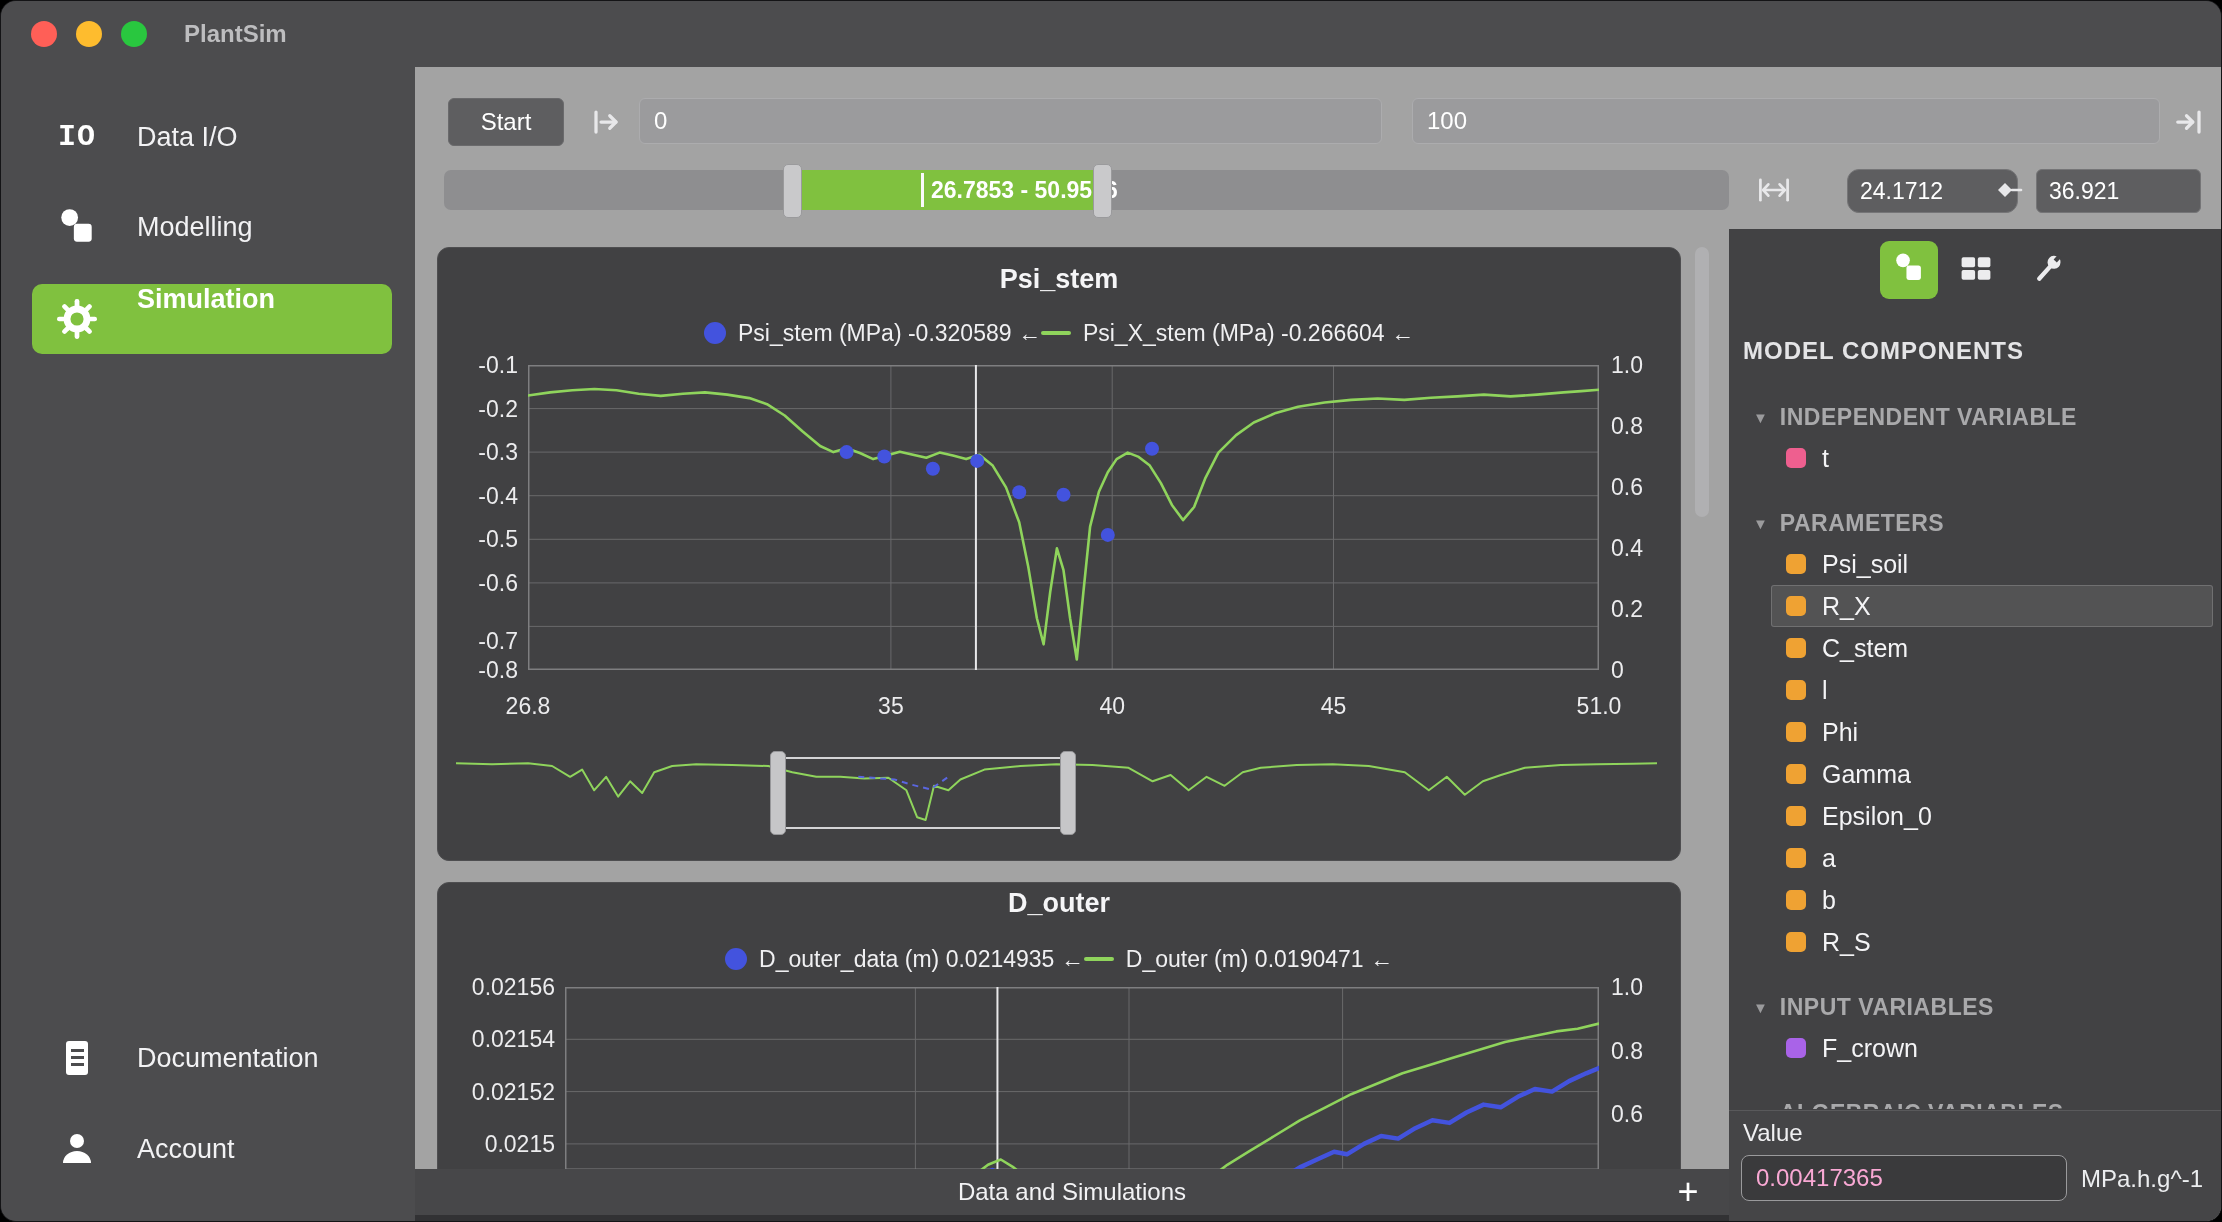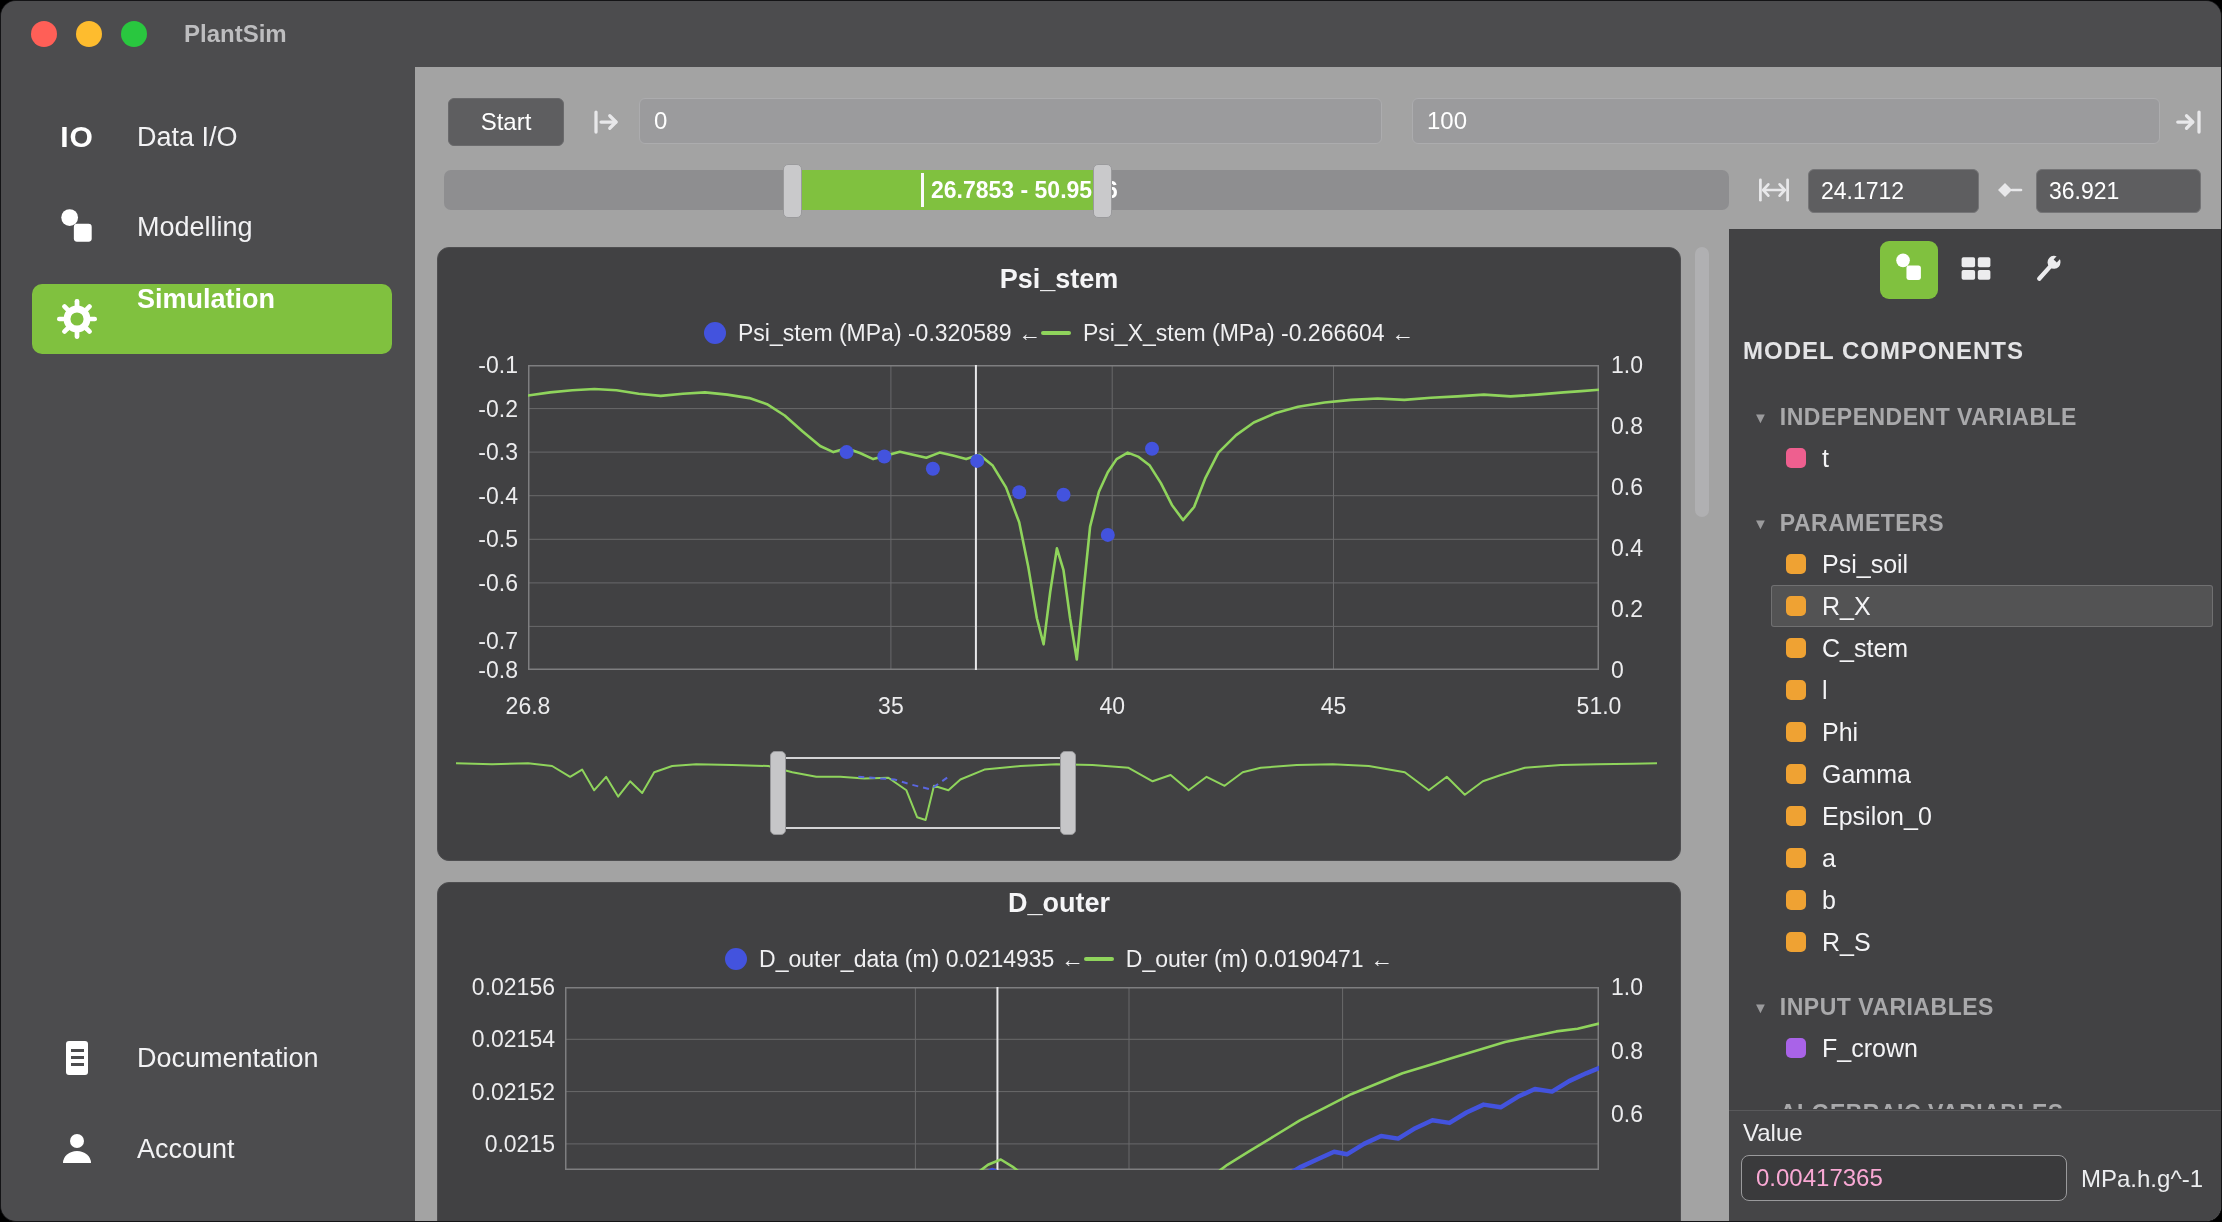--- a/index.html
+++ b/index.html
@@ -10,21 +10,21 @@
   #titlebar{position:absolute;left:0;top:0;right:0;height:66px;background:#4c4c4e;}
   .tl{position:absolute;top:20px;width:26px;height:26px;border-radius:50%;}
   #tl-close{left:30px;background:#ff5f57;}
   #tl-min{left:75px;background:#febc2e;}
   #tl-max{left:120px;background:#29c73f;}
   #app-title{position:absolute;left:183px;top:0;height:66px;line-height:66px;font-size:24px;font-weight:bold;color:#bdbdbf;}
 
   
   #sidebar{position:absolute;left:0;top:66px;width:414px;bottom:0;background:#4c4c4e;}
   .side-item{position:absolute;left:0;width:414px;height:72px;display:flex;align-items:center;cursor:default;}
-  .side-icon{position:absolute;left:54px;width:44px;height:44px;display:flex;align-items:center;justify-content:center;}
+  .side-icon{position:absolute;left:54px;width:44px;height:44px;display:flex;align-items:center;justify-content:center;font-family:Liberation Mono, monospace;}
   .side-label{position:absolute;left:136px;font-size:27px;color:#f2f2f4;}
   #side-pill{position:absolute;left:31px;top:217px;width:360px;height:70px;border-radius:10px;}
   .io-text{font-size:30px;font-weight:800;color:#fff;letter-spacing:1px;}
 
   
   #main{position:absolute;left:414px;top:66px;width:1808px;bottom:0;background:#a3a3a3;}
   .btn{position:absolute;background:#5e5e60;border:1px solid #6a6a6c;border-radius:6px;color:#fff;font-size:24px;display:flex;align-items:center;justify-content:center;}
   .input-light{position:absolute;background:#9b9b9d;border:1px solid #acacae;border-radius:6px;color:#fff;font-size:24px;padding:0 14px;outline:none;font-family:"Liberation Sans",sans-serif;}
   .input-dark{position:absolute;background:#5e5e60;border:1px solid #757577;border-radius:6px;color:#fff;font-size:23px;padding:0 12px;outline:none;font-family:"Liberation Sans",sans-serif;}
   .tool-icon{position:absolute;}
@@ -176,21 +176,21 @@
     </div>
     <span class="tool-icon" style="left:1342px;top:106px;">
       <svg width="34" height="34" viewBox="0 0 30 30" fill="none" stroke="#e8e8ea" stroke-width="2.4" stroke-linecap="round" stroke-linejoin="round">
           <line x1="3" y1="6" x2="3" y2="24"></line>
           <line x1="27" y1="6" x2="27" y2="24"></line>
           <line x1="6" y1="15" x2="24" y2="15"></line>
           <polyline points="10,10 5.5,15 10,20"></polyline>
           <polyline points="20,10 24.5,15 20,20"></polyline>
         </svg>
     </span>
-    <input class="input-dark" style="left: 1393px; top: 102px; width: 145px; height: 42px;" value="24.1712">
+    <input class="input-dark" style="left: 1432px; top: 102px; width: 145px; height: 42px; border-radius: 12px;" value="24.1712">
     <span class="tool-icon" style="left:1578px;top:108px;">
       <svg width="30" height="30" viewBox="0 0 30 30">
           <polygon points="5,15 12,8 19,15 12,22" fill="#e8e8ea"></polygon>
           <line x1="19" y1="15" x2="28" y2="15" stroke="#e8e8ea" stroke-width="2.6" stroke-linecap="round"></line>
         </svg>
     </span>
     <input class="input-dark" style="left: 1621px; top: 102px; width: 139px; height: 42px;" value="36.921">
 
     <div class="chart-panel" id="chart-panel-0">
       <div class="chart-title" style="top:14px;">Psi_stem</div>
@@ -287,20 +287,27 @@
         <div class="tick tick-left" style="top: 142.286px; width: 117px;">0.02154</div>
         <div class="tick tick-left" style="top: 194.571px; width: 117px;">0.02152</div>
         <div class="tick tick-left" style="top: 246.857px; width: 117px;">0.0215</div>
         <div class="tick" style="top: 90px; left: 1173px;">1.0</div>
         <div class="tick" style="top: 153.542px; left: 1173px;">0.8</div>
         <div class="tick" style="top: 217.083px; left: 1173px;">0.6</div>
       </div>
 
     <div id="charts-scrollbar"></div>
 
+    <div id="bottom-bar">
+      <div id="bottom-bar-inner">
+        <span id="bottom-bar-title">Data and Simulations</span>
+        <span id="add-sim">+</span>
+      </div>
+      <div id="bottom-strip"></div>
+    </div>
   </div>
 
   <div id="right-panel">
     <div id="rp-toolbar">
       <div id="rp-btn-components">
         <span>
           <svg width="34" height="34" viewBox="0 0 40 40">
               <circle cx="13" cy="11" r="8" fill="#fff"></circle>
               <rect x="17" y="17" width="17" height="17" rx="3" fill="#fff"></rect>
             </svg>

